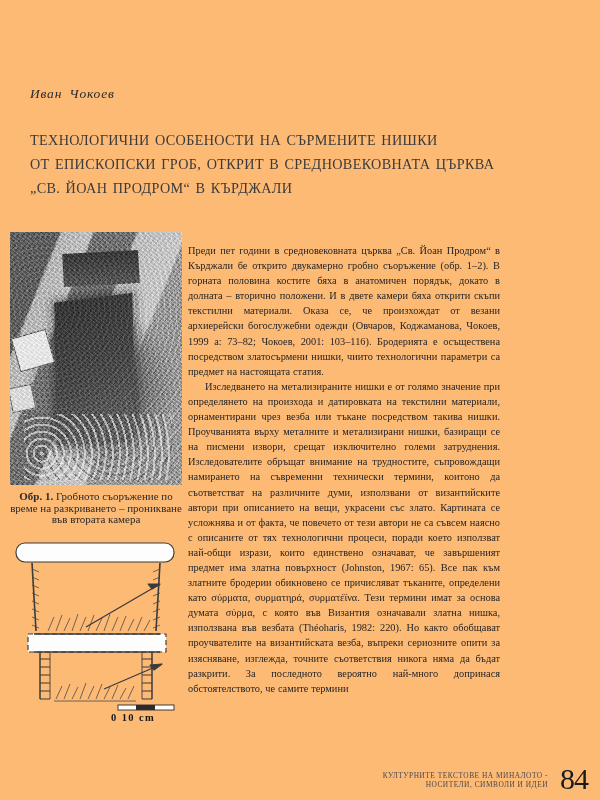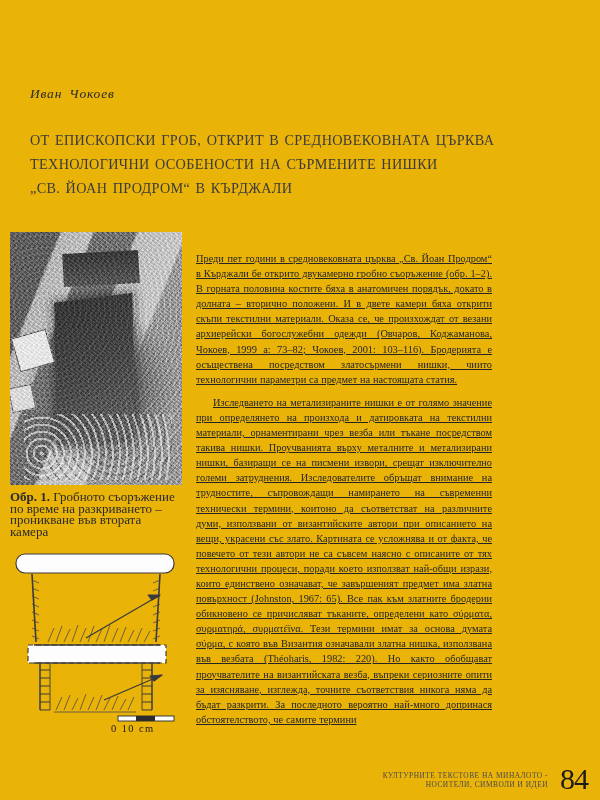--- a/index.html
+++ b/index.html
@@ -12,21 +12,21 @@
     height: 800px;
     position: relative;
     overflow: hidden;
     font-family: "Liberation Serif", "DejaVu Serif", serif;
     color: #1d1d1f;
   }
 
   .page {
     position: absolute;
     inset: 0;
-    background: #eab308;
+    background: #fdba74;
     padding-left: 16px;
   }
 
   
   .author-line {
     position: absolute;
     left: 30px;
     top: 86px;
     font-style: italic;
     font-size: 13.5px;
@@ -128,24 +128,24 @@
     width: 86%;
     height: 26%;
     background:
       repeating-radial-gradient(circle at 12% 60%, rgba(235,232,226,.55) 0 2px, rgba(0,0,0,0) 2px 7px),
       repeating-radial-gradient(circle at 62% 30%, rgba(70,67,63,.45) 0 2px, rgba(0,0,0,0) 2px 8px);
   }
 
   .caption {
     width: 172px;
     margin-top: 6px;
-    font-size: 13px;
+    font-size: 11px;
     line-height: 11.6px;
     color: #2a2a2c;
-    text-align: left;
+    text-align: center;
   }
   .caption b { font-weight: 700; }
 
   
   .drawing {
     position: relative;
     width: 172px;
     height: 186px;
     margin-top: 13px;
   }
@@ -156,21 +156,21 @@
     position: absolute;
     left: 188px;
     top: 243px;
     width: 312px;
     font-size: 10.35px;
     line-height: 15.1px;
     text-align: justify;
     color: #252528;
     word-spacing: 0.2px;
   }
-  .text-col p { margin: 8px; text-decoration: underline; }
+  .text-col p { margin: 0; }
   .text-col p.indent { text-indent: 17px; }
 
   
   .footer {
     position: absolute;
     right: 12px;
     bottom: 8px;
     display: flex;
     align-items: flex-end;
     gap: 12px;
@@ -193,22 +193,22 @@
   }
 </style>
 </head>
 <body>
 
 <div class="page">
 
   <div class="author-line">Иван Чокоев</div>
 
   <div class="article-title">
+    <span class="tl">ТЕХНОЛОГИЧНИ ОСОБЕНОСТИ НА СЪРМЕНИТЕ НИШКИ</span>
     <span class="tl">ОТ ЕПИСКОПСКИ ГРОБ, ОТКРИТ В СРЕДНОВЕКОВНАТА ЦЪРКВА</span>
-    <span class="tl">ТЕХНОЛОГИЧНИ ОСОБЕНОСТИ НА СЪРМЕНИТЕ НИШКИ</span>
     <span class="tl">„СВ. ЙОАН ПРОДРОМ“ В КЪРДЖАЛИ</span>
   </div>
 
   <div class="fig-col">
 
     <figure style="margin:0">
       <div class="photo">
         <div class="slab"></div>
         <div class="pit"></div>
         <div class="marker"></div>
@@ -263,21 +263,21 @@
 
             <path d="M94 150 L152 125" stroke-width="1.3"></path>
             <path d="M152 125 L140 126 L144 131 Z" fill="#3b3b3e"></path>
           </g>
 
           <g>
             <rect x="108" y="166" width="56" height="5" fill="#ffffff" stroke="#2c2c30" stroke-width="0.9"></rect>
             <rect x="126" y="166" width="19" height="5" fill="#2c2c30"></rect>
           </g>
         </svg>
-        <div style="position:absolute;left:101px;top:173px;font-size:10.5px;font-weight:400;letter-spacing:1.4px;color:#17171a;white-space:nowrap">0  10 cm</div>
+        <div style="position:absolute;left:101px;top:173px;font-size:10.5px;font-weight:700;letter-spacing:1.4px;color:#17171a;white-space:nowrap">0  10 cm</div>
       </div>
     </figure>
   </div>
 
   <div class="text-col">
     <p>Преди пет години в средновековната църква „Св. Йоан Продром“ в Кърджали бе открито двукамерно гробно съоръжение (обр. 1–2). В горната половина костите бяха в анатомичен порядък, докато в долната – вторично положени. И в двете камери бяха открити скъпи текстилни материали. Оказа се, че произхождат от везани архиерейски богослужебни одежди (Овчаров, Коджаманова, Чокоев, 1999 а: 73–82; Чокоев, 2001: 103–116). Бродерията е осъществена посредством златосърмени нишки, чиито технологични параметри са предмет на настоящата статия.</p>
     <p class="indent">Изследването на метализираните нишки е от голямо значение при определянето на произхода и датировката на текстилни материали, орнаментирани чрез везба или тъкане посредством такива нишки. Проучванията върху металните и метализирани нишки, базиращи се на писмени извори, срещат изключително големи затруднения. Изследователите обръщат внимание на трудностите, съпровождащи намирането на съвременни технически термини, коитоно да съответстват на различните думи, използвани от византийските автори при описанието на вещи, украсени със злато. Картината се усложнява и от факта, че повечето от тези автори не са съвсем наясно с описаните от тях технологични процеси, поради което използват най-общи изрази, които единствено означават, че завършеният предмет има златна повърхност (Johnston, 1967: 65). Все пак към златните бродерии обикновено се причисляват тъканите, определени като σύρματα, συρματηρά, συρματέϊνα. Тези термини имат за основа думата σύρμα, с която във Византия означавали златна нишка, използвана във везбата (Théoharis, 1982: 220). Но както обобщават проучвателите на византийската везба, въпреки сериозните опити за изясняване, изглежда, точните съответствия никога няма да бъдат разкрити. За последното вероятно най-много допринася обстоятелството, че самите термини</p>
   </div>
 
   <div class="footer">

